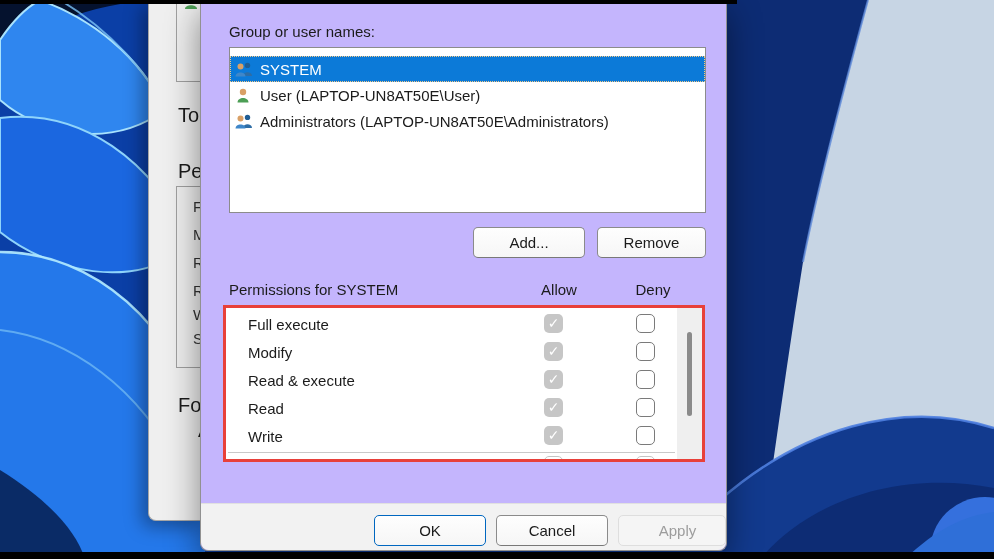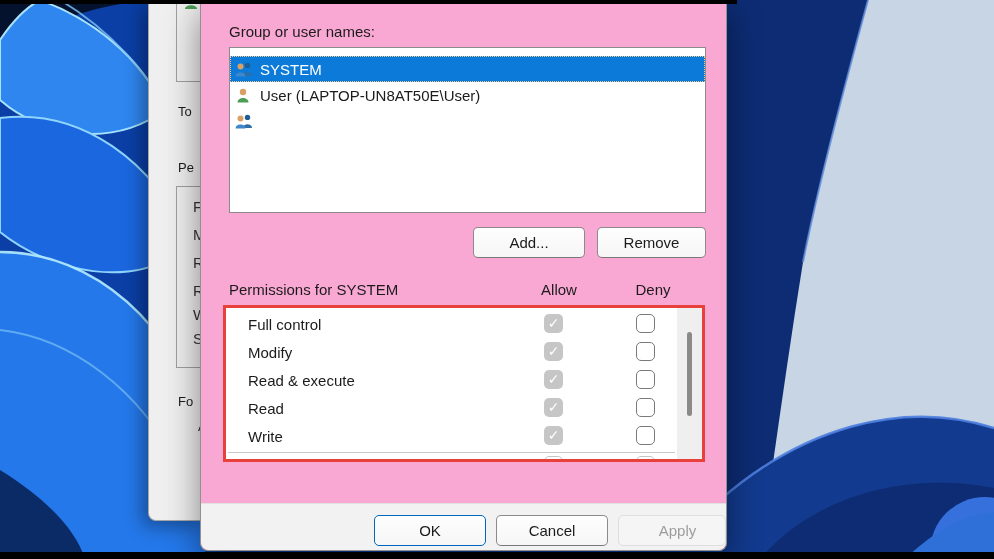--- a/index.html
+++ b/index.html
@@ -7,27 +7,27 @@
          font-family:"Liberation Sans",sans-serif;color:#1b1b1b;}
   .stage *{box-sizing:border-box;}
   svg.wallpaper{position:absolute;left:0;top:0;}
 
   
   .back-dialog{position:absolute;left:148px;top:0;width:56px;height:521px;
                background:#efefef;border:1px solid #a6a6a6;border-right:none;
                border-top:none;border-radius:0 0 0 8px;overflow:hidden;
                box-shadow:-6px 6px 18px rgba(0,0,0,.35);}
   .bd-box{position:absolute;left:27px;width:240px;border:1px solid #a0a0a0;background:transparent;}
-  .bd-frag{position:absolute;left:29px;font-size:13px;white-space:nowrap;}
+  .bd-frag{position:absolute;left:29px;font-size:20px;white-space:nowrap;}
   .bd-letter{position:absolute;left:44px;font-size:15px;color:#333;}
   .bd-icon{position:absolute;left:35px;top:-4px;}
 
   
   .dialog{position:absolute;left:200px;top:0;width:527px;height:551px;
-          background:#f9a8d4;border:1px solid #919191;border-top:none;
+          background:#c4b5fd;border:1px solid #919191;border-top:none;
           border-radius:0 0 8px 8px;box-shadow:0 12px 34px rgba(0,0,0,.45);}
   .dlg-label{position:absolute;font-size:15px;color:#1b1b1b;white-space:nowrap;}
 
   .listbox{position:absolute;left:28px;top:47px;width:477px;height:166px;
            background:#fff;border:1px solid #8c8c8c;padding-top:8px;}
   .lb-row{display:flex;align-items:center;height:26px;padding-left:5px;gap:7px;
           font-size:15px;white-space:nowrap;}
   .lb-row.selected{background:#0c7ad8;color:#fff;outline:1px dotted #f3c987;outline-offset:-1px;}
   .lb-row .icon{flex:0 0 auto;display:inline-flex;}
 
@@ -130,33 +130,34 @@
         </div>
         <div class="lb-row">
           <span class="icon">
             <svg width="18" height="15" viewBox="0 0 18 15">
               <circle cx="12.5" cy="3.4" r="2.7" fill="#1f5d94"></circle>
               <path d="M8,14 C8,9 17,9 17,14 Z" fill="#2e6da5"></path>
               <circle cx="5.5" cy="4.4" r="3" fill="#d9a066"></circle>
               <path d="M0.5,14.5 C0.5,9 10.5,9 10.5,14.5 Z" fill="#3f87c9"></path>
             </svg>
           </span>
+          <span>Administrators (LAPTOP-UN8AT50E\Administrators)</span>
         </div>
       </div>
 
     <button class="win-btn" style="left:272px;top:227px;width:112px;">Add...</button>
     <button class="win-btn" style="left:396px;top:227px;width:109px;">Remove</button>
 
     <div class="dlg-label" style="left:28px;top:281px;">Permissions for SYSTEM</div>
     <div class="dlg-label" style="left:335px;top:281px;width:46px;text-align:center;">Allow</div>
     <div class="dlg-label" style="left:429px;top:281px;width:46px;text-align:center;">Deny</div>
 
     <div class="red-box">
       <div id="perm-rows">
-          <div class="perm-label" style="top: 8px;">Full control</div>
+          <div class="perm-label" style="top: 8px;">Full execute</div>
           <div class="cb checked" style="left: 318px; top: 6px;">✓</div>
           <div class="cb empty" style="left: 410px; top: 6px;"></div>
           <div class="perm-label" style="top: 36px;">Modify</div>
           <div class="cb checked" style="left: 318px; top: 34px;">✓</div>
           <div class="cb empty" style="left: 410px; top: 34px;"></div>
           <div class="perm-label" style="top: 64px;">Read &amp; execute</div>
           <div class="cb checked" style="left: 318px; top: 62px;">✓</div>
           <div class="cb empty" style="left: 410px; top: 62px;"></div>
           <div class="perm-label" style="top: 92px;">Read</div>
           <div class="cb checked" style="left: 318px; top: 90px;">✓</div>

